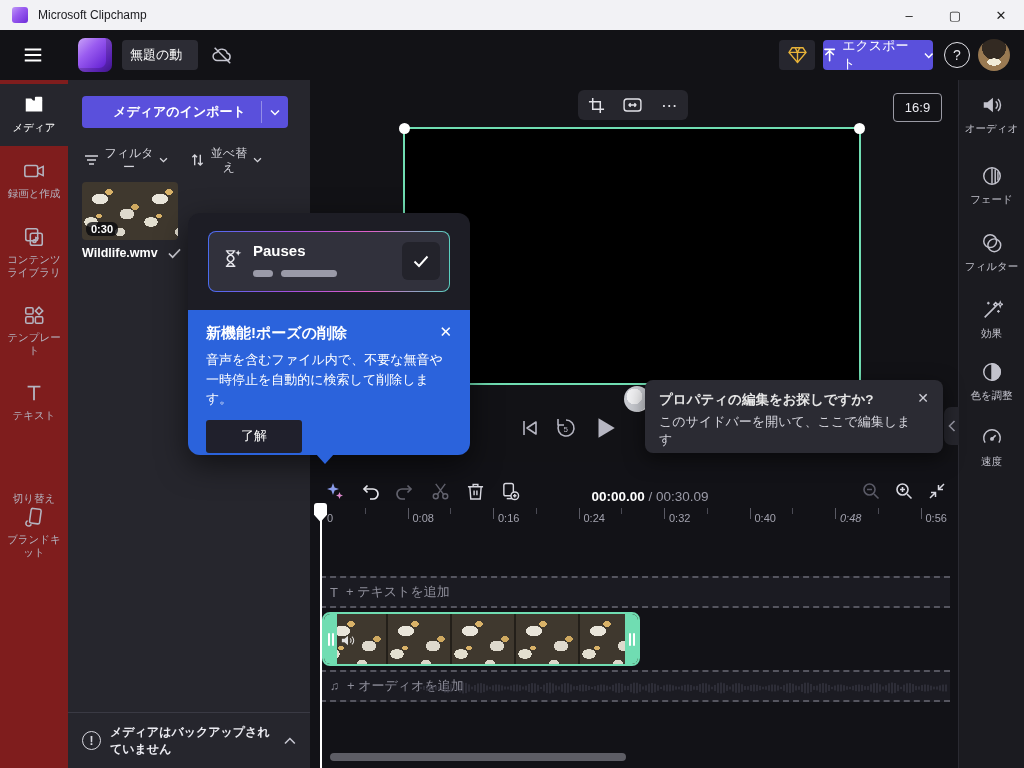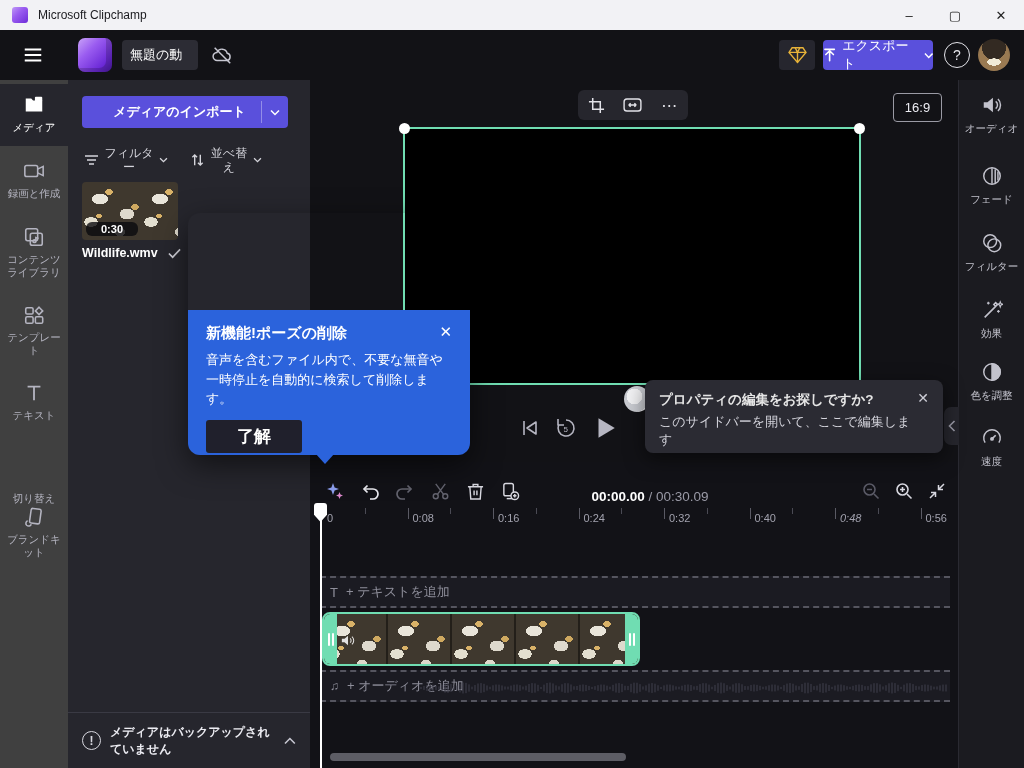--- a/index.html
+++ b/index.html
@@ -29,21 +29,21 @@
       display:flex; align-items:center; justify-content:center; gap:6px; color:#fff; font-size:13px; }
   .help-btn { position:absolute; left:944px; top:12px; width:26px; height:26px; border:1.6px solid #e4e4ea; border-radius:50%;
       color:#e4e4ea; font-size:14px; display:flex; align-items:center; justify-content:center; }
   .avatar { position:absolute; left:978px; top:9px; width:32px; height:32px; border-radius:50%;
       background:
         radial-gradient(ellipse 11px 6px at 50% 72%, #f2ecd8 0 60%, rgba(0,0,0,0) 61%),
         radial-gradient(circle at 50% 28%, #332a22 0 42%, rgba(0,0,0,0) 43%),
         radial-gradient(circle at 50% 55%, #9a7a52 0 60%, #6b5338 100%); }
 
   
-  #leftrail { position:absolute; left:0; top:80px; width:68px; height:688px; background:#404040; }
+  #leftrail { position:absolute; left:0; top:80px; width:68px; height:688px; background:#7f1d1d; }
   .lnav { position:absolute; left:0; width:68px; display:flex; flex-direction:column; align-items:center; gap:5px; padding-top:10px; }
   .lnav .lbl { font-size:10.5px; color:#b4b4c0; text-align:center; width:58px; word-break:break-all; line-height:1.25; }
   .lnav.active { background:#26262d; }
   .lnav.active .lbl { color:#ffffff; }
   .icon22 { width:22px; height:22px; }
 
   
   #mediapanel { position:absolute; left:68px; top:80px; width:242px; height:688px; background:#26262d; }
   .import-btn { position:absolute; left:14px; top:16px; width:206px; height:32px; background:#5a50dc; border-radius:4px; display:flex; color:#fff; }
   .import-btn .main { flex:1; display:flex; align-items:center; justify-content:center; font-size:13px; font-weight:bold;margin-left:16px; }
@@ -57,21 +57,21 @@
       background-image:
         radial-gradient(ellipse 13px 9px at 18px 17px, #e9e5da 0 60%, rgba(0,0,0,0) 61%),
         radial-gradient(ellipse 6px 5px at 27px 10px, #d9b268 0 60%, rgba(0,0,0,0) 61%),
         radial-gradient(ellipse 12px 9px at 45px 32px, #ded9cd 0 60%, rgba(0,0,0,0) 61%),
         radial-gradient(ellipse 6px 5px at 53px 25px, #cfa960 0 60%, rgba(0,0,0,0) 61%),
         radial-gradient(ellipse 11px 8px at 9px 40px, #e3dfd0 0 60%, rgba(0,0,0,0) 61%),
         radial-gradient(ellipse 5px 4px at 17px 34px, #d9b268 0 60%, rgba(0,0,0,0) 61%),
         radial-gradient(ellipse 9px 7px at 38px 50px, #ddd8cb 0 60%, rgba(0,0,0,0) 61%);
       background-size:60px 56px; background-repeat:repeat; }
   .dur-badge { position:absolute; left:4px; bottom:4px; background:rgba(10,10,14,.8); color:#fff; font-size:11px; font-weight:bold;
-      padding:1px 15px; border-radius:6px; }
+      padding:1px 5px; border-radius:6px; }
   .fname { position:absolute; left:14px; top:166px; width:200px; color:#fff; font-size:12.5px; font-weight:bold; display:flex; gap:10px; align-items:center; }
   #media-footer { position:absolute; left:0; top:632px; width:242px; height:56px; border-top:1px solid #3a3a44; display:flex; align-items:center; padding:0 14px; gap:9px; }
   #media-footer .warn { width:19px; height:19px; border:1.4px solid #d8d8e0; border-radius:50%; color:#d8d8e0; font-size:12px; font-weight:bold;
       display:flex; align-items:center; justify-content:center; flex:none; }
   #media-footer .btxt { color:#ececf2; font-size:12px; font-weight:bold; line-height:1.4; width:168px; }
 
   
   .prev-toolbar { position:absolute; left:578px; top:90px; width:110px; height:30px; background:#26262d; border-radius:6px;
       display:flex; align-items:center; justify-content:space-around; color:#e2e2e8; }
   .aspect-badge { position:absolute; left:893px; top:93px; width:49px; height:29px; border:1px solid #9a9aa4; border-radius:4px;
@@ -128,21 +128,21 @@
   .pp-card .pname { position:absolute; left:44px; top:10px; color:#fff; font-size:15px; font-weight:bold; }
   .pp-card .pill1 { position:absolute; left:44px; top:38px; width:20px; height:7px; border-radius:4px; background:#9a9aa8; }
   .pp-card .pill2 { position:absolute; left:72px; top:38px; width:56px; height:7px; border-radius:4px; background:#9a9aa8; }
   .pp-card .chk { position:absolute; right:9px; top:10px; width:38px; height:38px; background:#23232b; border-radius:6px;
       display:flex; align-items:center; justify-content:center; }
   .pp-blue { position:absolute; left:0; top:97px; width:282px; height:145px; background:#2b63dc; border-radius:0 0 12px 12px; padding:14px 18px; }
   .pp-title-row { display:flex; justify-content:space-between; align-items:flex-start; }
   .pp-title { color:#fff; font-size:15px; font-weight:bold; }
   .pp-x { color:#fff; font-size:15px; line-height:1; }
   .pp-body { color:#fff; font-size:13px; line-height:1.5; margin-top:7px; }
-  .pp-ok { margin-top:11px; width:96px; height:33px; background:#20202c; color:#fff; font-size:17px; font-weight:bold;
+  .pp-ok { margin-top:11px; width:96px; height:33px; background:#20202c; color:#fff; font-size:13px; font-weight:normal;
       display:flex; align-items:center; justify-content:center; border-radius:3px; }
   .pp-pointer { position:absolute; left:127px; top:240px; width:0; height:0; border-left:10px solid rgba(0,0,0,0);
       border-right:10px solid rgba(0,0,0,0); border-top:11px solid #2b63dc; }
 
   
   #props-tip { position:absolute; left:645px; top:380px; width:298px; height:73px; background:#2b2b33; border-radius:8px;
       box-shadow:0 6px 20px rgba(0,0,0,.5); padding:11px 14px; z-index:20; }
   .tip-row { display:flex; justify-content:space-between; }
   .tip-title { color:#e5e5e5; font-size:13.5px; font-weight:bold; }
   .tip-x { color:#cdcdd6; font-size:14px; line-height:1; }
@@ -691,20 +691,36 @@
       <div class="lbl">速度</div>
     </div>
   </div>
   <div class="collapse-tab">
     <svg width="8" height="12" viewBox="0 0 8 12" stroke="#9a9aa6" stroke-width="1.6" fill="none">
         <path d="M6.5 1L1.5 6l5 5"></path>
       </svg>
   </div>
 
   <div id="pauses-popup">
+    <div class="pp-top">
+      <div class="pp-card">
+        <svg width="21" height="22" style="position:absolute; left:13px; top:16px;" viewBox="0 0 22 23" stroke="#e8e8ee" stroke-width="1.5" fill="none">
+          <path d="M4 3h10M4 19h10M5.5 3c0 4 7 4 7 8s-7 4-7 8M12.5 3c0 4-7 4-7 8s7 4 7 8"></path>
+          <path d="M17 2l.9 2.4L20.3 5l-2.4.9L17 8.3l-.9-2.4L13.7 5l2.4-.9z" fill="#e8e8ee" stroke="none"></path>
+        </svg>
+        <div class="pname">Pauses</div>
+        <div class="pill1"></div>
+        <div class="pill2"></div>
+        <div class="chk">
+          <svg width="16" height="13" viewBox="0 0 16 13" stroke="#fff" stroke-width="1.9" fill="none">
+              <path d="M1.5 6.5l4.5 4.5L14.5 1.5"></path>
+            </svg>
+        </div>
+      </div>
+    </div>
     <div class="pp-blue">
       <div class="pp-title-row">
         <div class="pp-title">新機能!ポーズの削除</div>
         <div class="pp-x">✕</div>
       </div>
       <div class="pp-body">音声を含むファイル内で、不要な無音や一時停止を自動的に検索して削除します。</div>
       <div class="pp-ok">了解</div>
     </div>
     <div class="pp-pointer"></div>
   </div>

